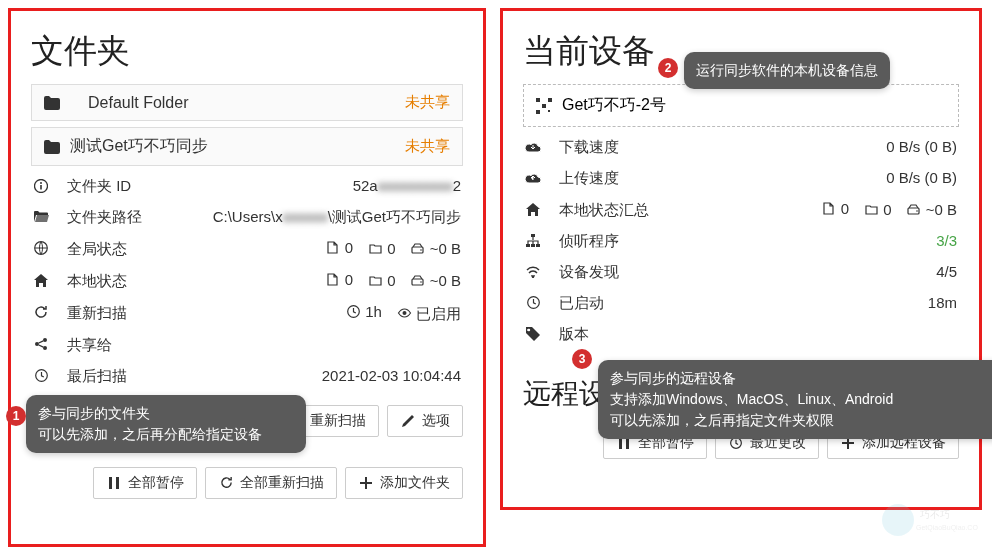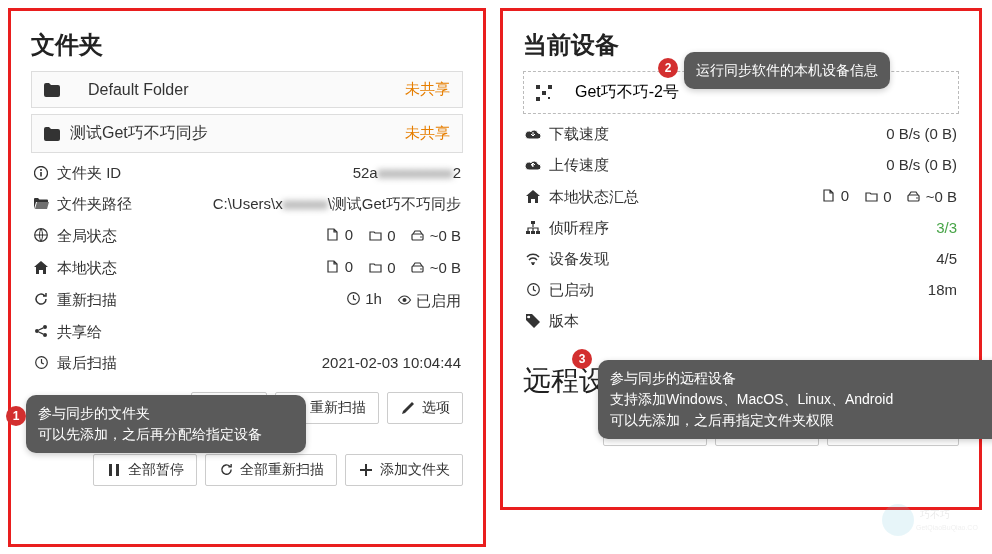--- a/index.html
+++ b/index.html
@@ -1,31 +1,31 @@
 <!DOCTYPE html>
 <html><head>
 <meta charset="utf-8">
 <style>
 *{box-sizing:border-box;margin:0;padding:0;font-family:"Helvetica Neue",Helvetica,Arial,"Microsoft YaHei",sans-serif}
 body{background:#fff;width:992px;height:554px;position:relative;overflow:hidden}
 .panel{position:absolute;border:3px solid #e91e1e;background:#fff;padding:18px 20px}
 .panel-left{left:8px;top:8px;width:478px;height:539px}
 .panel-right{left:500px;top:8px;width:482px;height:502px}
-h2{font-size:24px;font-weight:700;color:#222;margin-bottom:10px}
+h2{font-size:33px;font-weight:400;color:#222;margin-bottom:10px}
 .folder-head{border:1px solid #ddd;background:#fafafa;padding:8px 12px;display:flex;align-items:center;font-size:16px;color:#333;margin-top:6px}
 .folder-head .spacer{flex:1}
 .status-tag{color:#e67e00;font-size:15px}
 .rowlist{padding:4px 0 6px}
 .row{display:flex;align-items:center;font-size:15px;color:#333;padding:5px 2px;line-height:1.4}
-.row .lbl{display:flex;align-items:center;gap:8px}
+.row .lbl{display:flex;align-items:center;gap:18px}
 .row .val{flex:1;text-align:right;color:#333}
 .row .val.green{color:#47a447}
 .row .mini{display:inline-flex;align-items:center;gap:4px;margin-left:10px;color:#333}
 .icn{display:inline-flex;width:16px;height:16px;align-items:center;justify-content:center}
-.devhead{border:1px dashed #bbb;padding:10px 12px;display:flex;align-items:center;gap:23px;font-size:16px;margin-top:2px}
+.devhead{border:1px dashed #bbb;padding:10px 12px;display:flex;align-items:center;gap:10px;font-size:16px;margin-top:2px}
 .btnbar{display:flex;justify-content:flex-end;gap:8px;margin-top:14px;flex-wrap:wrap}
 .btn{border:1px solid #ccc;background:#fff;padding:6px 12px;font-size:14px;color:#333;display:inline-flex;align-items:center;gap:6px;border-radius:2px;cursor:pointer}
 .tooltip{position:absolute;background:#5a5a5a;color:#fff;font-size:14px;padding:8px 12px;line-height:1.5;border-radius:10px;box-shadow:0 2px 6px rgba(0,0,0,.2);z-index:5}
 .badge{position:absolute;width:20px;height:20px;border-radius:50%;background:#d32f2f;color:#fff;font-size:12px;display:flex;align-items:center;justify-content:center;z-index:6;font-weight:700}
 .cloud-watermark{position:absolute;right:14px;bottom:14px;opacity:.18;font-size:11px;color:#888}
 .sec-title{font-size:28px;font-weight:400;color:#222;margin-top:20px;margin-bottom:6px}
 svg{display:block}
 .blur{filter:blur(3px)}
 </style>
 </head>

